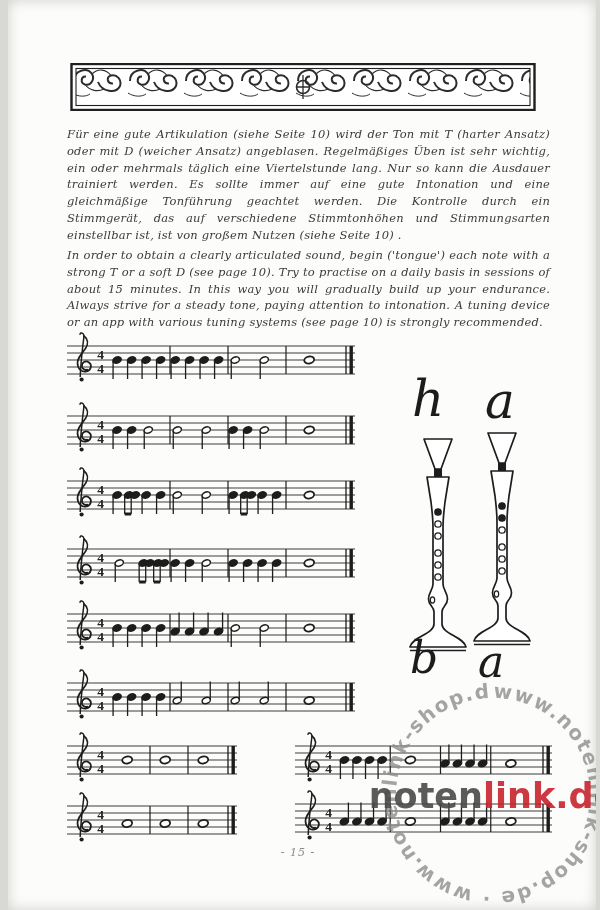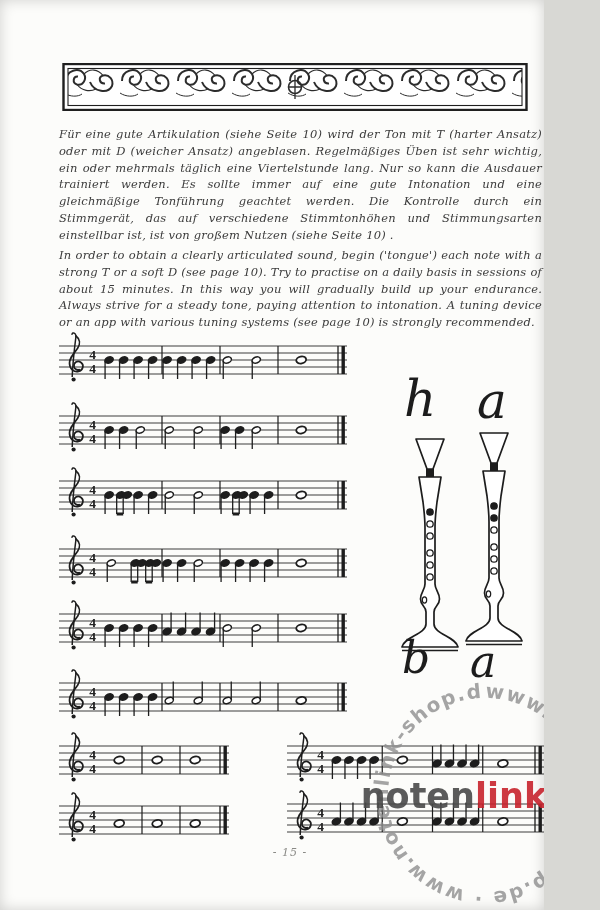--- a/index.html
+++ b/index.html
@@ -1,18 +1,18 @@
 <!DOCTYPE html>
 <html><head>
 <meta charset="utf-8">
 <style>
   html,body{margin:0;padding:0;background:#d8d8d4;}
-  #page{position:relative;width:544px;height:910px;background:#fcfcfa;overflow:hidden;
+  #page{position:relative;width:588px;height:910px;background:#fcfcfa;overflow:hidden;
         box-shadow:inset 0 0 14px rgba(0,0,0,.18);
-        font-family:"DejaVu Serif", serif;color:#2e2e2e;}
+        font-family:"DejaVu Serif", serif;color:#2e2e2e;margin-left:8px;}
   .para{position:absolute;width:483px;left:59px;font-style:italic;font-size:11.5px;
         line-height:1.46;color:#3b3b3b;text-align:justify;letter-spacing:.2px;}
   .staff{position:absolute;}
   .notelabel{position:absolute;font-style:italic;font-family:"DejaVu Serif",serif;color:#1c1c1c;}
   .nl-top{font-size:50px;}
   .nl-bot{font-size:44px;}
   .recorder{position:absolute;}
   #watermark{position:absolute;left:352px;top:662px;pointer-events:none;z-index:5;}
   #footer{position:absolute;left:235px;top:846px;width:110px;text-align:center;
           font-size:11px;font-style:italic;color:#8a8a86;letter-spacing:1px;}

